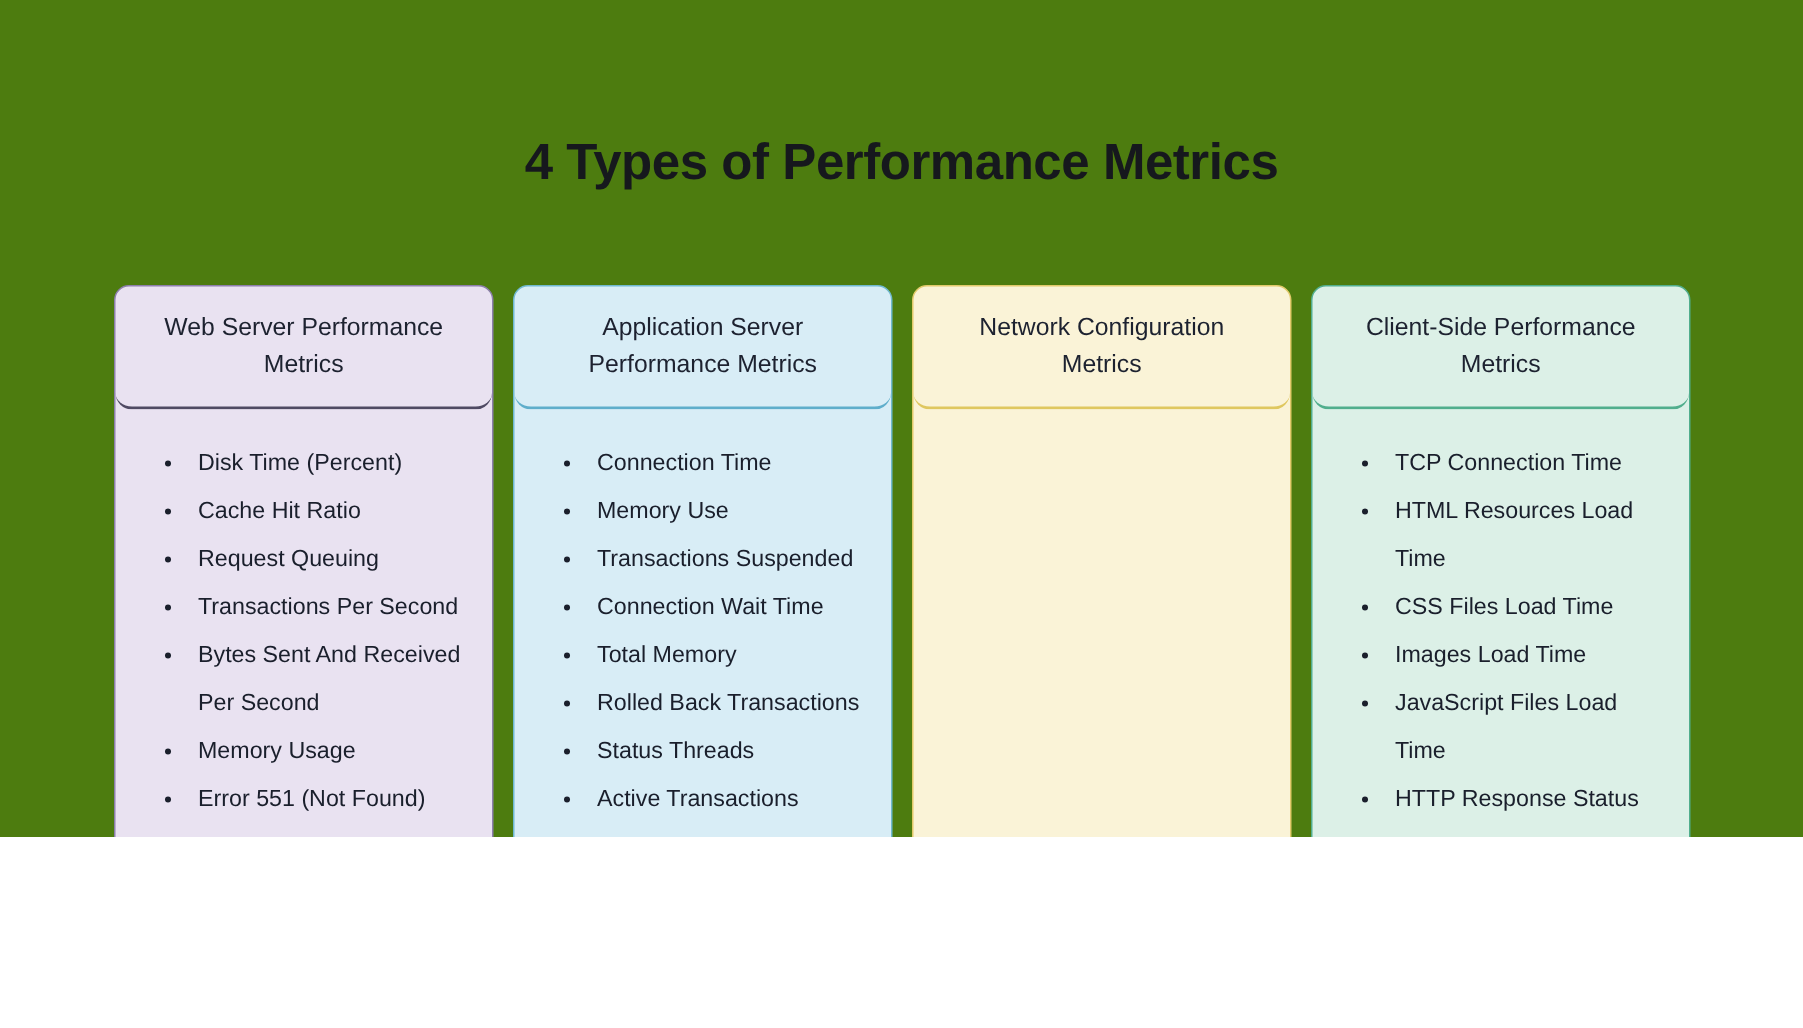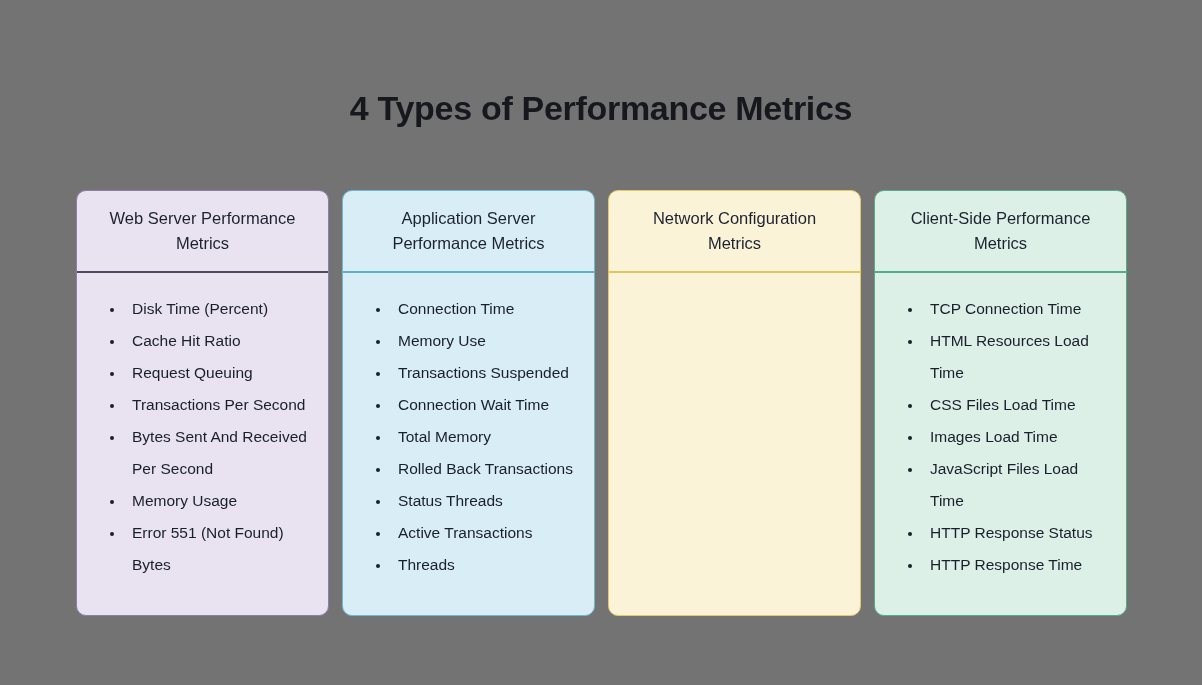--- a/index.html
+++ b/index.html
@@ -6,23 +6,23 @@
   html, body { margin: 0; padding: 0; }
   body {
     width: 1202px;
     height: 685px;
     background: #ffffff;
     font-family: "Liberation Sans", sans-serif;
   }
   .canvas {
     position: relative;
     width: 1202px;
-    height: 685px;
+    height: 558px;
     overflow: hidden;
-    background: #737373;
+    background: #4d7c0f;
   }
   .title {
     position: absolute;
     top: 90px;
     left: 0;
     right: 0;
     margin: 0;
     text-align: center;
     font-size: 34px;
     line-height: 1.1;
@@ -48,20 +48,21 @@
     overflow: hidden;
   }
   .card-header {
     min-height: 82px;
     display: flex;
     align-items: center;
     justify-content: center;
     text-align: center;
     padding: 12px 24px;
     border-bottom: 2px solid var(--divider, #666);
+    border-radius: 11px;
   }
   .card-title {
     font-size: 16.5px;
     line-height: 1.5;
     font-weight: 400;
     color: #1d2230;
   }
   .card-body {
     padding: 20px 12px 18px 34px;
   }

